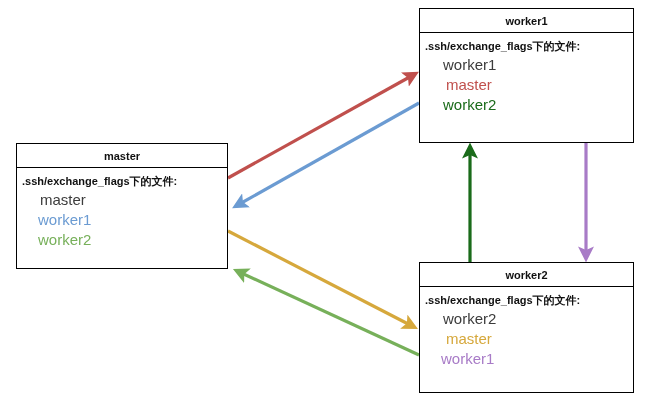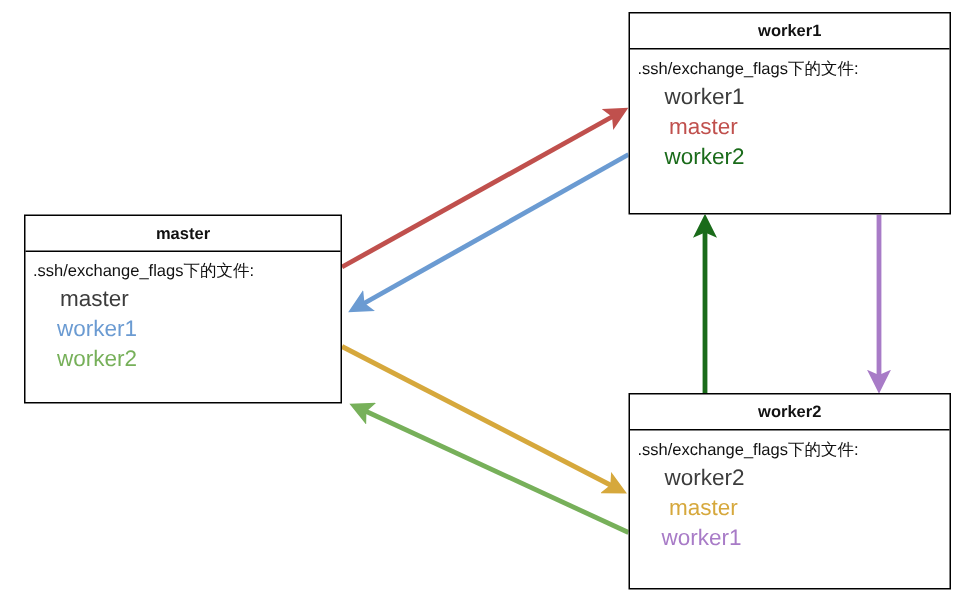--- a/index.html
+++ b/index.html
@@ -28,21 +28,21 @@
     font-weight:bold;
     color:#111111;
     letter-spacing:0px;
   }
   .node-body{
     box-sizing:border-box;
     padding:7px 0 0 5px;
   }
   .path-line{
     font-size:11px;
-    font-weight:normal;
+    font-weight:bold;
     color:#111111;
     line-height:13px;
     margin-bottom:2px;
     white-space:nowrap;
   }
   .host-line{
     font-size:15px;
     line-height:20px;
     white-space:nowrap;
     font-weight:normal;

